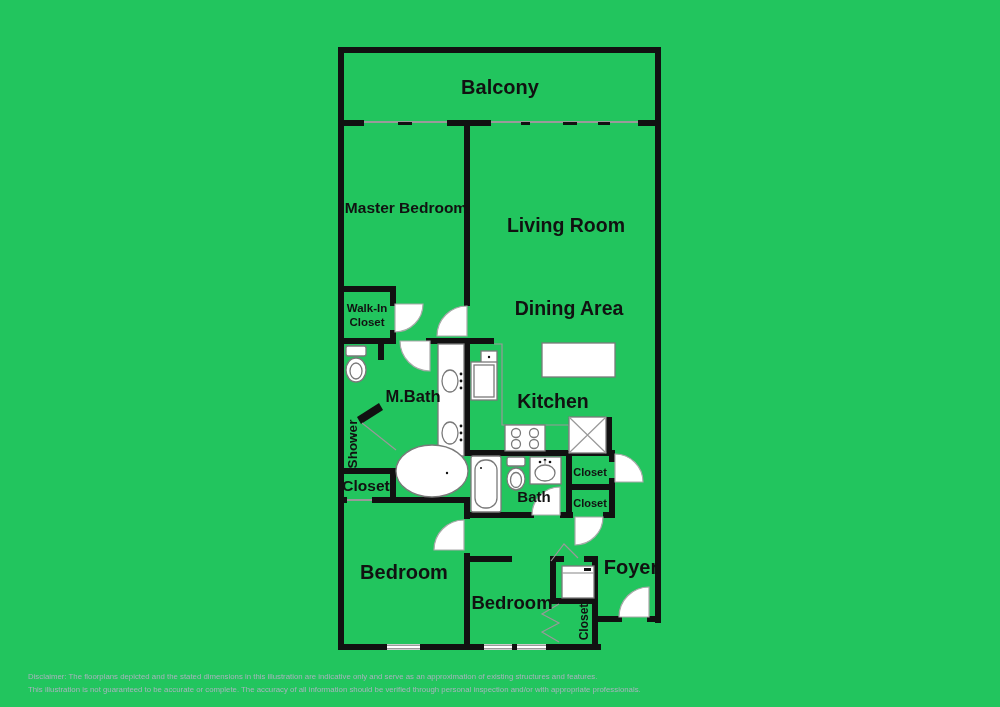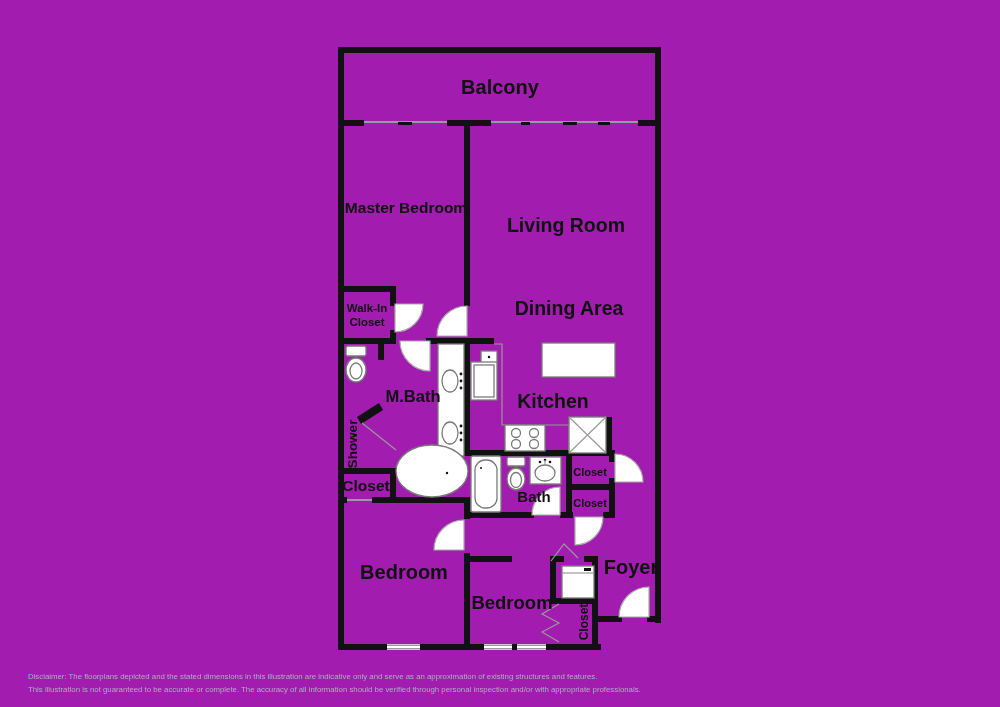--- a/index.html
+++ b/index.html
@@ -1,16 +1,16 @@
 <!DOCTYPE html>
 <html><head>
 <meta charset="utf-8">
 <style>
   html,body{margin:0;padding:0;background:#ffffff;}
-  .page{position:relative;width:1000px;height:707px;background:#a21caf;overflow:hidden;
+  .page{position:relative;width:1000px;height:707px;background:#22c55e;overflow:hidden;
         font-family:"Liberation Sans", sans-serif;}
   svg{position:absolute;left:0;top:0;}
   .room-label{font-family:"Liberation Sans", sans-serif;font-weight:bold;fill:#111111;}
   .small-label{font-family:"Liberation Sans", sans-serif;font-weight:bold;fill:#111111;}
   .disclaimer{font-family:"Liberation Sans", sans-serif;fill:#a9b3bd;}
   .wall{fill:#111111;stroke:none;}
   .win{fill:#9a9a9a;}
   .tick{fill:#111111;}
   .arc{fill:#ffffff;stroke:#aaaaaa;stroke-width:1.2;}
   .fixture{fill:#ffffff;stroke:#7a7a7a;stroke-width:1.3;}

